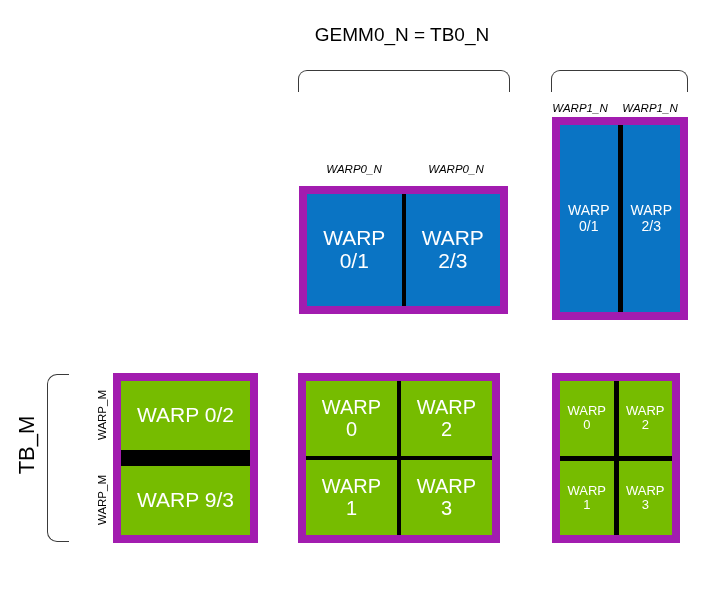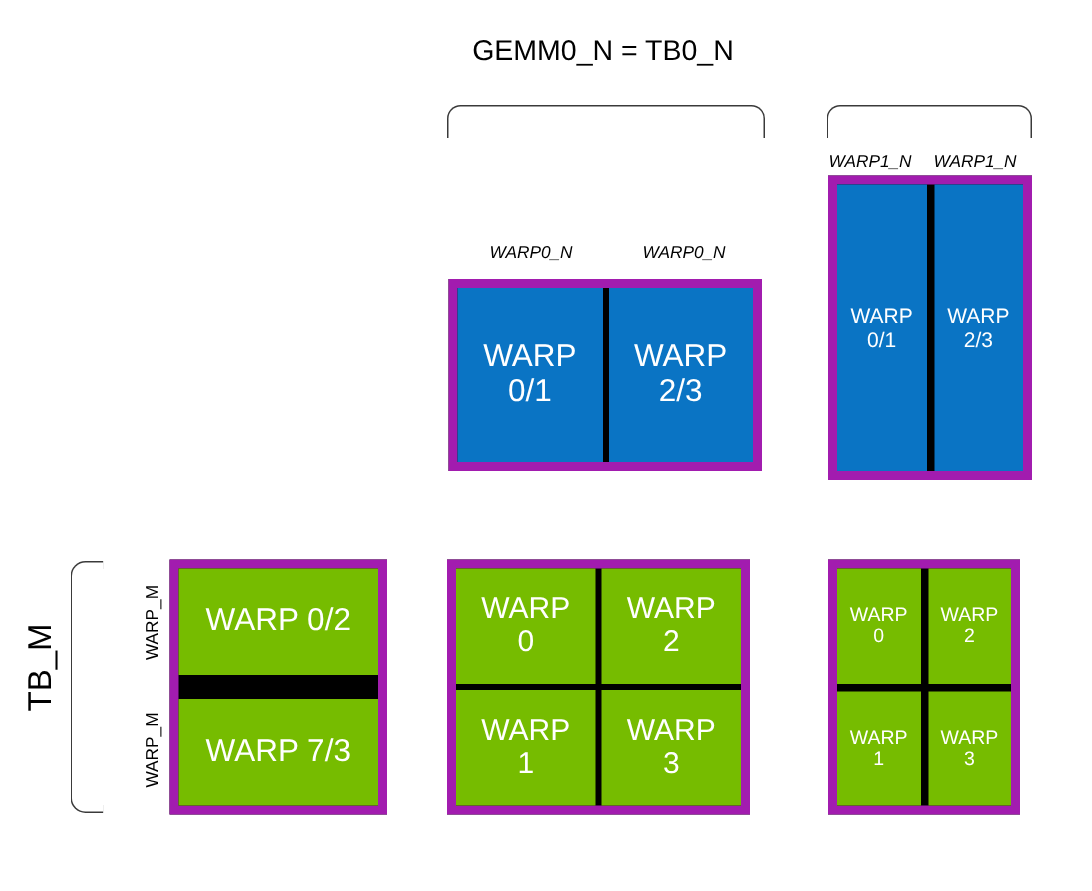--- a/index.html
+++ b/index.html
@@ -78,21 +78,21 @@
     line-height: 1.08;
     font-family: "Liberation Sans", sans-serif;
   }
   .blue { background: #0a74c4; }
   .green { background: #76bc00; }
 
   .grid-outer {
     box-sizing: border-box;
     display: grid;
     background: #000000;
-    border: 6px solid #a21caf;
+    border: 8px solid #a21caf;
   }
 
   
   .brace-h {
     box-sizing: border-box;
     border-top: 1.6px solid #3a3a3a;
     border-left: 1.6px solid #3a3a3a;
     border-right: 1.6px solid #3a3a3a;
     border-top-left-radius: 9px;
     border-top-right-radius: 9px;
@@ -145,21 +145,21 @@
   <div class="abs rot-big" style="left:-13px; top:432px; width:80px;">TB_M</div>
 
   <div class="abs brace-v" style="left:47px; top:374px; width:22px; height:168px;"></div>
 
   <div class="abs rot-label" style="left:62px; top:409px; width:80px;">WARP_M</div>
   <div class="abs rot-label" style="left:62px; top:494px; width:80px;">WARP_M</div>
 
   <div class="abs grid-outer" style="left:113px; top:373px; width:145px; height:170px;
               grid-template-columns: 1fr; grid-template-rows: 1fr 1fr; gap:16px;">
     <div class="block green" style="font-size:21px;">WARP 0/2</div>
-    <div class="block green" style="font-size:21px;">WARP 7/3</div>
+    <div class="block green" style="font-size:21px;">WARP 9/3</div>
   </div>
 
   <div class="abs grid-outer" style="left:298px; top:373px; width:202px; height:170px;
               grid-template-columns: 1fr 1fr; grid-template-rows: 1fr 1fr; gap:4px;">
     <div class="block green" style="font-size:20px;">WARP
 0</div>
     <div class="block green" style="font-size:20px;">WARP
 2</div>
     <div class="block green" style="font-size:20px;">WARP
 1</div>

